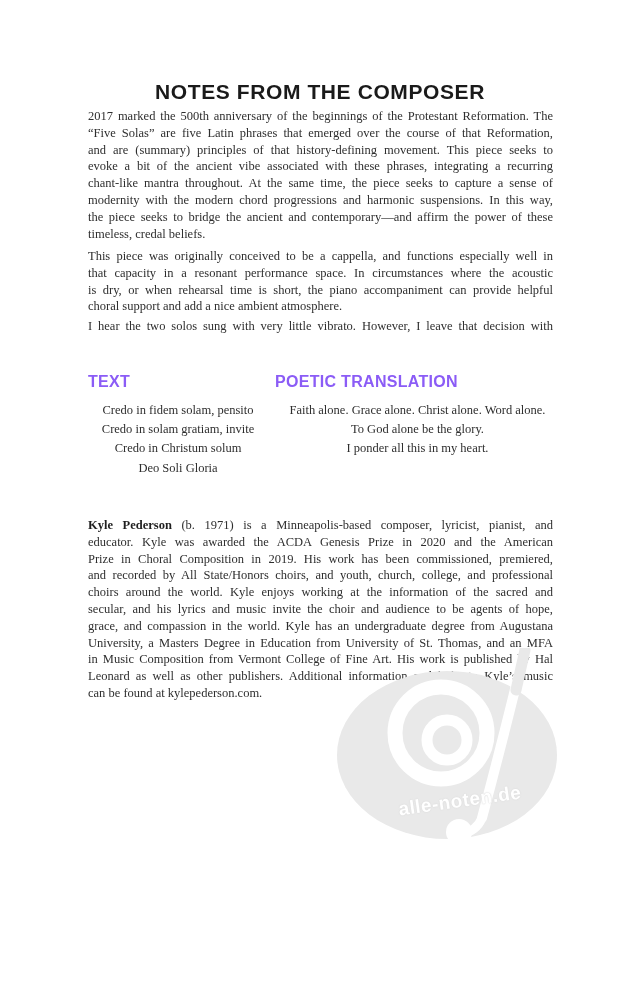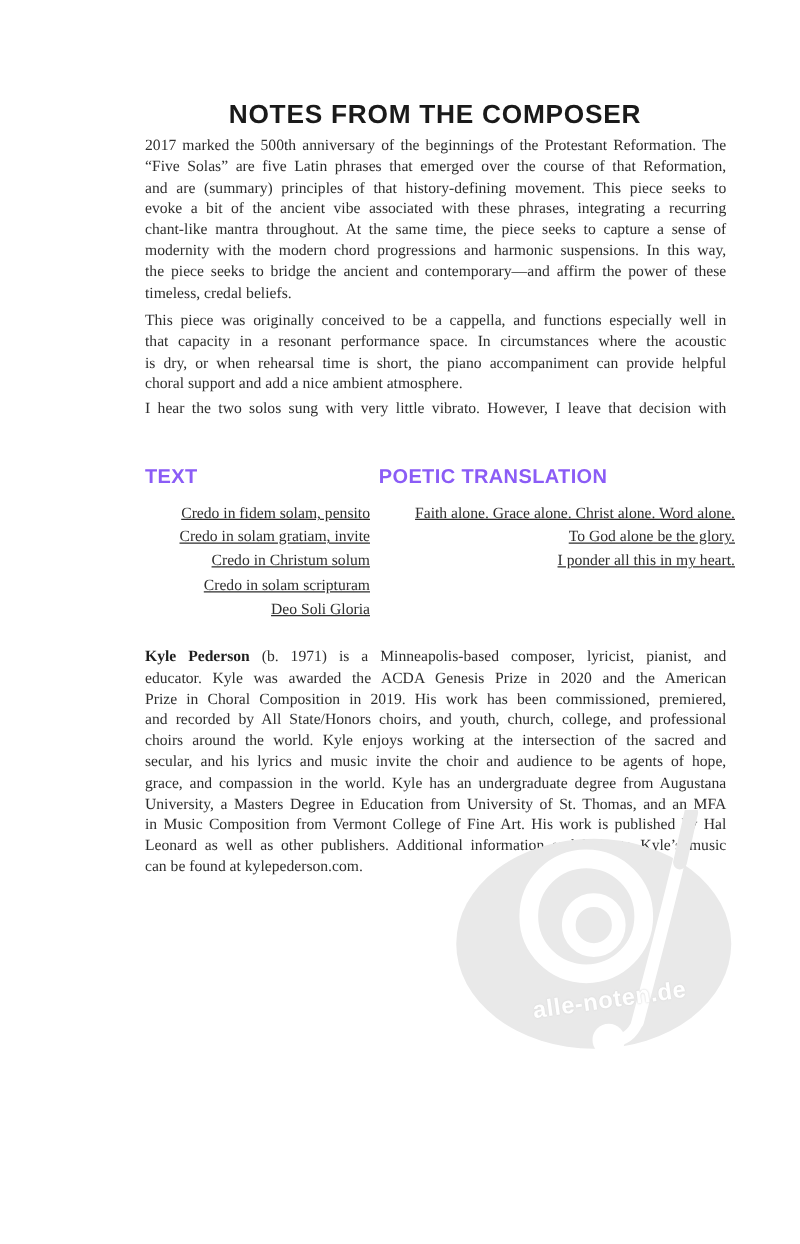--- a/index.html
+++ b/index.html
@@ -3,40 +3,39 @@
 <meta charset="utf-8">
 <style>
   html,body{margin:0;padding:0;background:#ffffff;}
   .page{
     position:relative;
     width:560px;height:995px;
     background:#ffffff;
     overflow:hidden;
     font-family:"Liberation Serif", serif;
     color:#2e2e2e;
-    margin-left:28px;
   }
   .abs{position:absolute;}
   .title{
     left:0;top:80px;width:640px;
     text-align:center;
     font-family:"Liberation Sans", sans-serif;
     font-weight:bold;
     font-size:21px;
     letter-spacing:0.6px;
     color:#1a1a1a;
   }
   .body-block{
     left:88px;width:465px;
     font-size:12.5px;
     line-height:16.8px;
   }
   .jline{text-align:justify;text-align-last:justify;}
   .jline.last{text-align-last:left;font-family:Liberation Serif, serif;}
-  .plain-line{text-align:right;text-decoration:underline;}
+  .plain-line{text-align:center;}
   .sec-heading{
     font-family:"Liberation Sans", sans-serif;
     font-weight:bold;
     font-size:16px;
     letter-spacing:0.3px;
     color:#8b5cf6;
   }
   .col-list{
     font-size:12.5px;
     line-height:19.2px;
@@ -86,37 +85,36 @@
     </div>
 
   <div class="abs sec-heading" style="left:88px;top:373px">TEXT</div>
 
   <div class="abs sec-heading" style="left:275px;top:373px">POETIC TRANSLATION</div>
 
   <div class="abs col-list" style="left:88px;top:401px;width:180px">
       <div class="plain-line">Credo in fidem solam, pensito</div>
       <div class="plain-line">Credo in solam gratiam, invite</div>
       <div class="plain-line">Credo in Christum solum</div>
-      <div class="plain-line">Credo in solam scripturam</div>
       <div class="plain-line last">Deo Soli Gloria</div>
     </div>
 
   <div class="abs col-list" style="left:275px;top:401px;width:285px">
       <div class="plain-line">Faith alone. Grace alone. Christ alone. Word alone.</div>
       <div class="plain-line">To God alone be the glory.</div>
       <div class="plain-line last">I ponder all this in my heart.</div>
     </div>
 
   <div class="abs body-block bio" style="top:517px">
     <div class="jline"><b>Kyle Pederson</b><span> (b. 1971) is a Minneapolis-based composer, lyricist, pianist, and</span></div>
     <div>
         <div class="jline">educator. Kyle was awarded the ACDA Genesis Prize in 2020 and the American</div>
         <div class="jline">Prize in Choral Composition in 2019. His work has been commissioned, premiered,</div>
         <div class="jline">and recorded by All State/Honors choirs, and youth, church, college, and professional</div>
-        <div class="jline">choirs around the world.  Kyle enjoys working at the intersection of the sacred and</div>
+        <div class="jline">choirs around the world.  Kyle enjoys working at the information of the sacred and</div>
         <div class="jline">secular, and his lyrics and music invite the choir and audience to be agents of hope,</div>
         <div class="jline">grace, and compassion in the world.  Kyle has an undergraduate degree from Augustana</div>
         <div class="jline">University, a Masters Degree in Education from University of St. Thomas, and an MFA</div>
         <div class="jline">in Music Composition from Vermont College of Fine Art. His work is published by Hal</div>
         <div class="jline">Leonard as well as other publishers. Additional information and links to Kyle’s music</div>
         <div class="jline last">can be found at kylepederson.com.</div>
       </div>
   </div>
 
   <div class="abs watermark">

